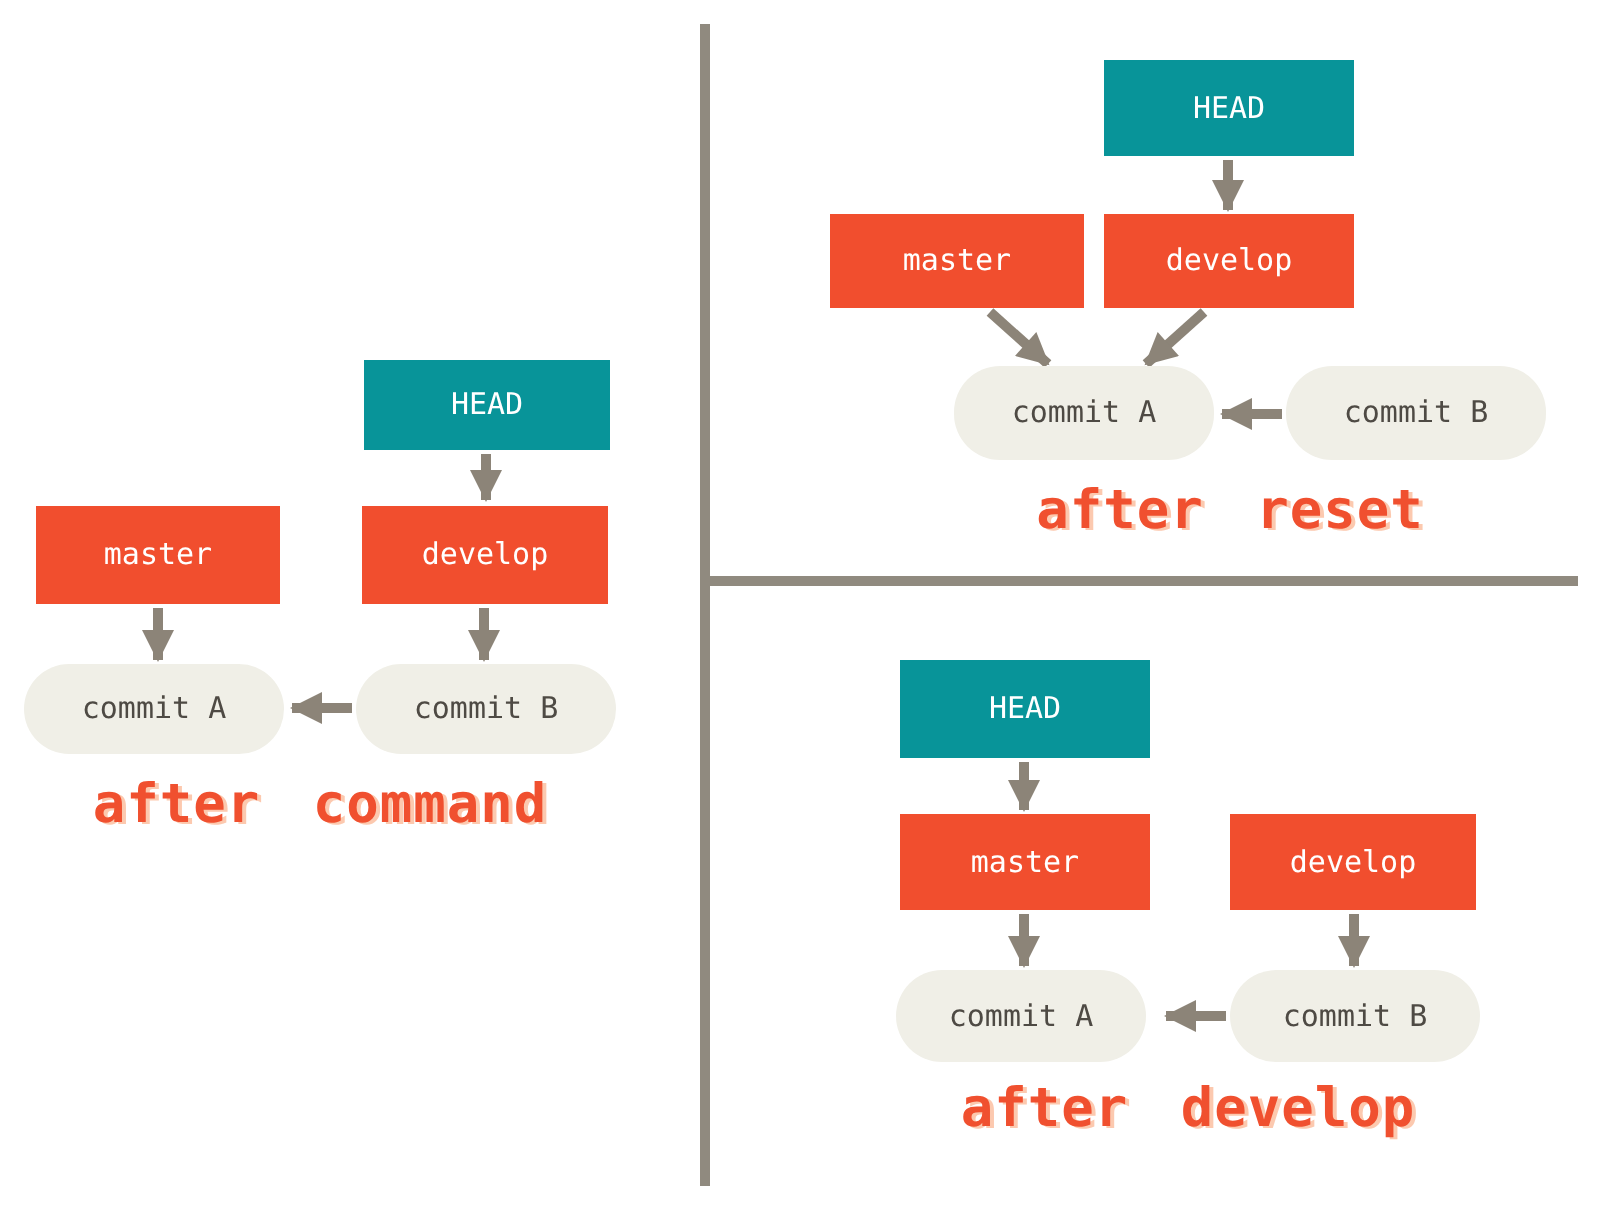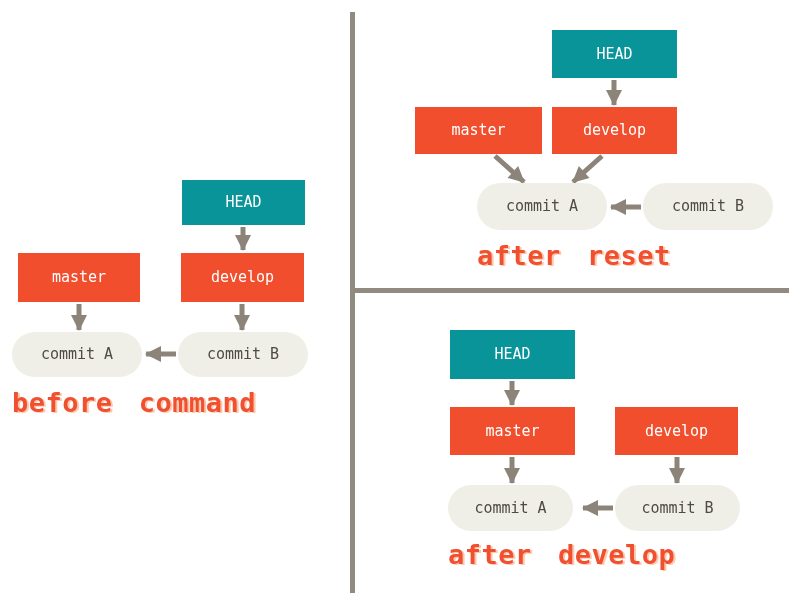--- a/index.html
+++ b/index.html
@@ -24,20 +24,21 @@
   .head-box   { background: var(--head-fill, #089499); color: var(--box-text, #ffffff); }
   .branch-box { background: var(--branch-fill, #f14e2e); color: var(--box-text, #ffffff); }
   .commit-pill {
     background: var(--commit-fill, #f0efe7);
     color: var(--commit-text, #4e4a44);
     border-radius: 23px;
     text-align: center;
   }
   .caption {
     position: absolute;
+    text-align: center;
     font-weight: bold;
     font-size: 27px;
     line-height: 1;
     color: var(--caption, #f0502f);
     word-spacing: 0.35em;
     letter-spacing: 0.5px;
     text-shadow: 2px 1px 0 rgba(249, 157, 110, 0.55);
     white-space: nowrap;
   }
   .divider {
@@ -87,21 +88,21 @@
     <line class="arrow" x1="677" y1="457" x2="677" y2="483" marker-end="url(#ah)"></line>
     <line class="arrow" x1="613" y1="508" x2="583" y2="508" marker-end="url(#ah)"></line>
   </svg>
 
   <div>
     <div class="node head-box" style="left:182px; top:180px; width:123px; height:45px;">HEAD</div>
     <div class="node branch-box" style="left:18px; top:253px; width:122px; height:49px;">master</div>
     <div class="node branch-box" style="left:181px; top:253px; width:123px; height:49px;">develop</div>
     <div class="node commit-pill" style="left:12px; top:332px; width:130px; height:45px;">commit A</div>
     <div class="node commit-pill" style="left:178px; top:332px; width:130px; height:45px;">commit B</div>
-    <div class="caption" style="left:12px; top:389px; width:296px;">before command</div>
+    <div class="caption" style="left:12px; top:389px; width:296px;">after command</div>
   </div>
 
   <div>
     <div class="node head-box" style="left:552px; top:30px; width:125px; height:48px;">HEAD</div>
     <div class="node branch-box" style="left:415px; top:107px; width:127px; height:47px;">master</div>
     <div class="node branch-box" style="left:552px; top:107px; width:125px; height:47px;">develop</div>
     <div class="node commit-pill" style="left:477px; top:183px; width:130px; height:47px;">commit A</div>
     <div class="node commit-pill" style="left:643px; top:183px; width:130px; height:47px;">commit B</div>
     <div class="caption" style="left:477px; top:242px; width:276px;">after reset</div>
   </div>

